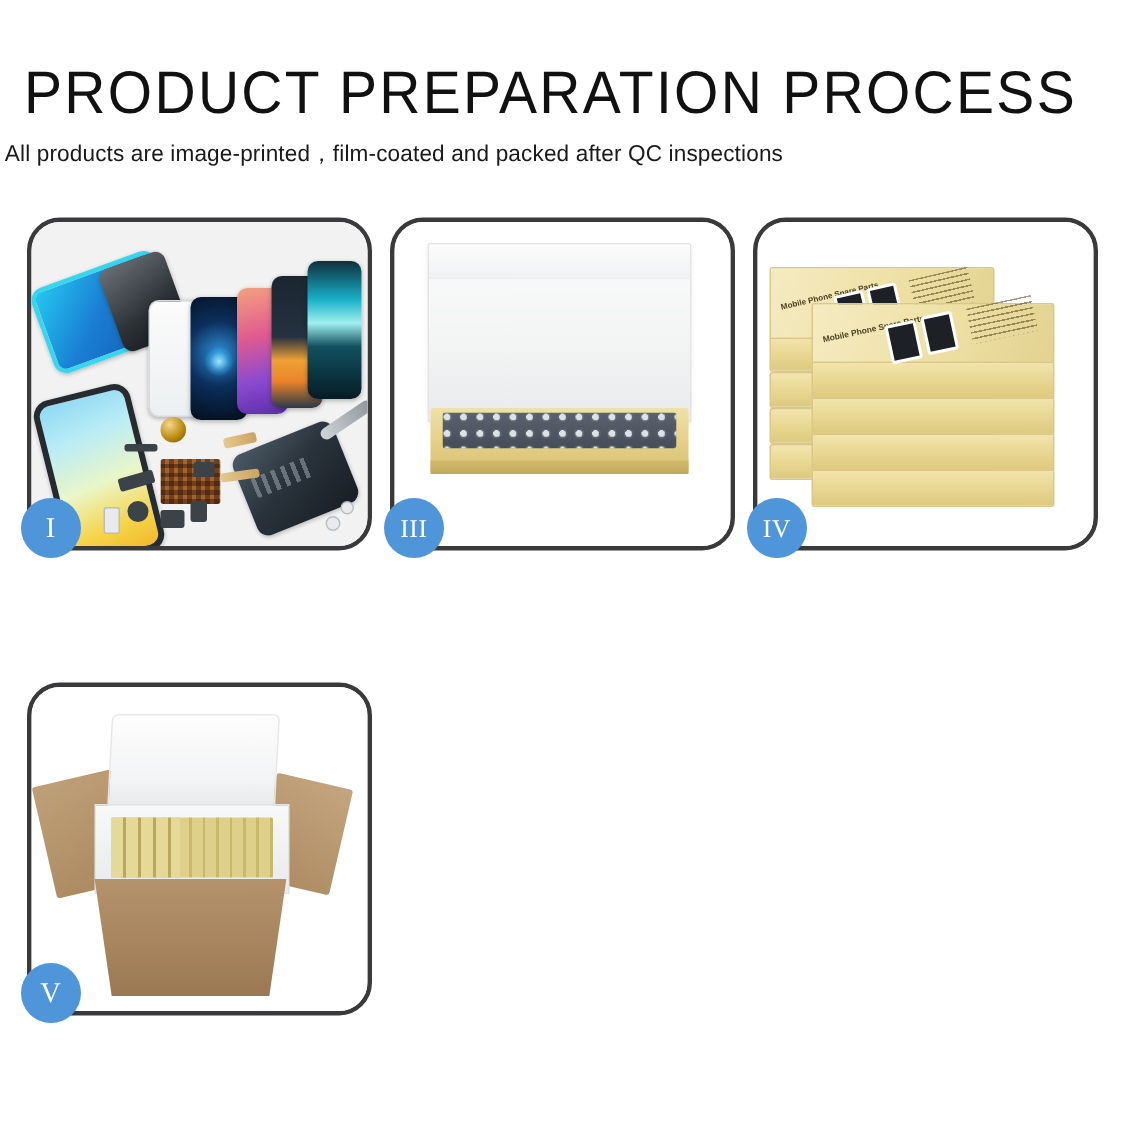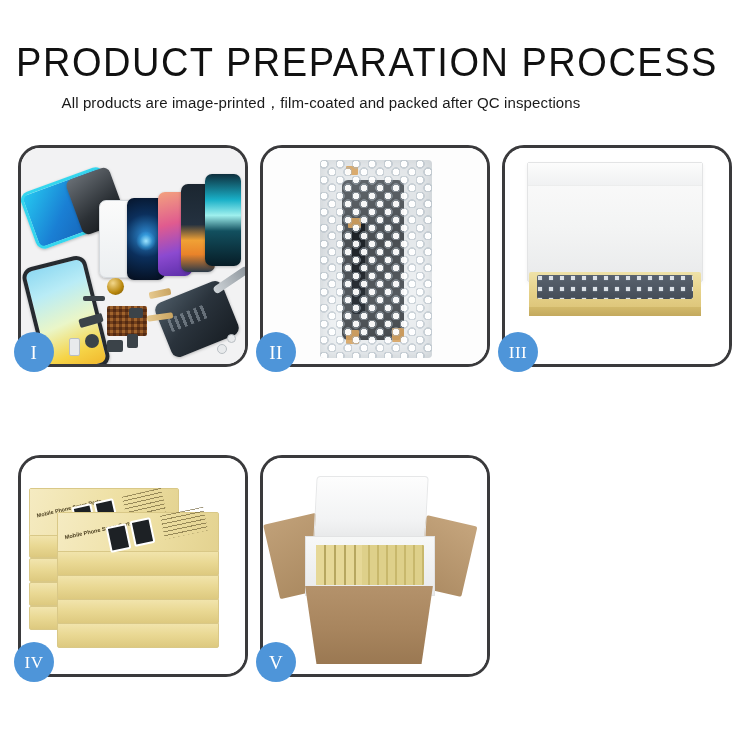--- a/index.html
+++ b/index.html
@@ -4,21 +4,21 @@
 <style>
   html,body{margin:0;padding:0;}
   body{
     width:750px;height:750px;overflow:hidden;background:#ffffff;
     font-family:"Liberation Sans","DejaVu Sans",sans-serif;
     -webkit-font-smoothing:antialiased;
   }
   .page{position:relative;width:750px;height:750px;background:#fff;}
 
   
-  .header{position:absolute;left:0;top:0;width:642px;text-align:center;}
+  .header{position:absolute;left:0;top:0;width:642px;}
   .title{
     margin:0;padding-top:40px;
     font-size:40px;line-height:44px;font-weight:400;
     letter-spacing:1.6px;color:#111111;
     font-family:"Liberation Sans","DejaVu Sans",sans-serif;
     transform:scaleX(.95);transform-origin:center;
     white-space:nowrap;
   }
   .subtitle{
     margin:0;padding-top:9px;
@@ -324,36 +324,20 @@
           <div class="bit w" style="left:48px;top:190px;width:9px;height:16px;border-radius:2px;"></div>
           <div class="bit" style="left:106px;top:186px;width:11px;height:14px;"></div>
           <div class="bit" style="left:108px;top:160px;width:14px;height:10px;"></div>
           <div class="bit w" style="left:196px;top:196px;width:8px;height:8px;border-radius:50%;"></div>
           <div class="bit w" style="left:206px;top:186px;width:7px;height:7px;border-radius:50%;"></div>
         </div>
       </div>
       <div class="badge">I</div>
     </div>
 
-    <div class="panel">
-      <div class="inner">
-        <div class="p2">
-          <div class="bubblebag">
-            <div class="darkscreen"></div>
-            <div class="flexcable"></div>
-            <div class="tape" style="left:26px;top:6px;width:12px;height:9px;"></div>
-            <div class="tape" style="left:28px;top:58px;width:13px;height:10px;"></div>
-            <div class="tape" style="left:26px;top:170px;width:13px;height:14px;"></div>
-            <div class="tape" style="left:72px;top:168px;width:12px;height:14px;"></div>
-            <div class="bubbles"></div>
-          </div>
-        </div>
-      </div>
-      <div class="badge">II</div>
-    </div>
 
     <div class="panel">
       <div class="inner">
         <div class="p3">
           <div class="foamlid"></div>
           <div class="boxbase">
             <div class="bubblefill"></div>
           </div>
         </div>
       </div>

